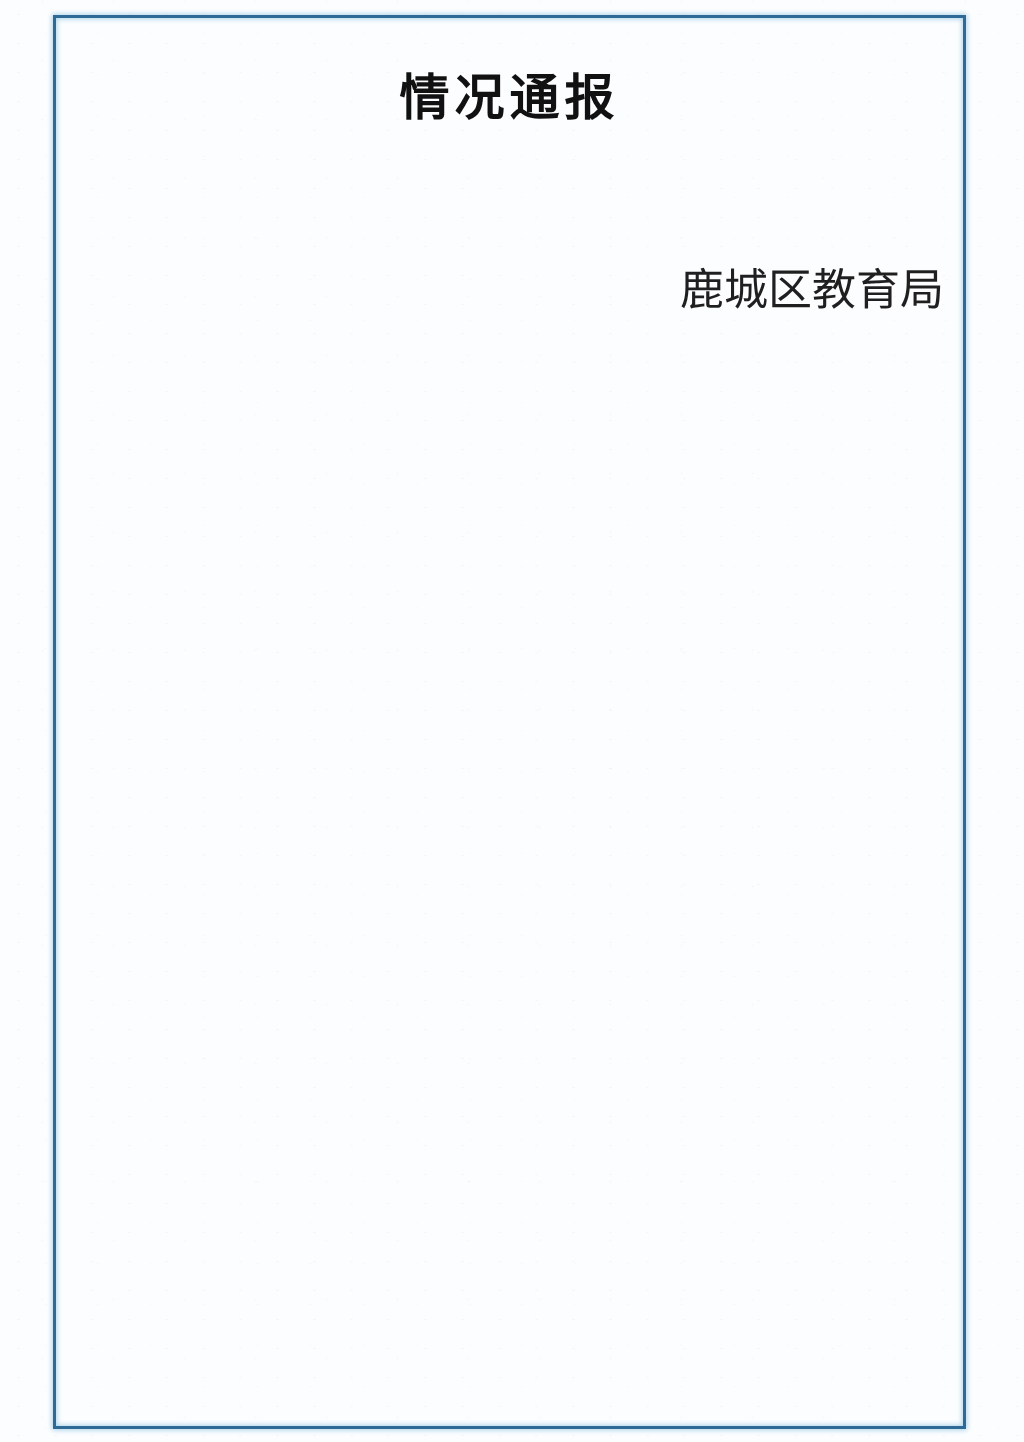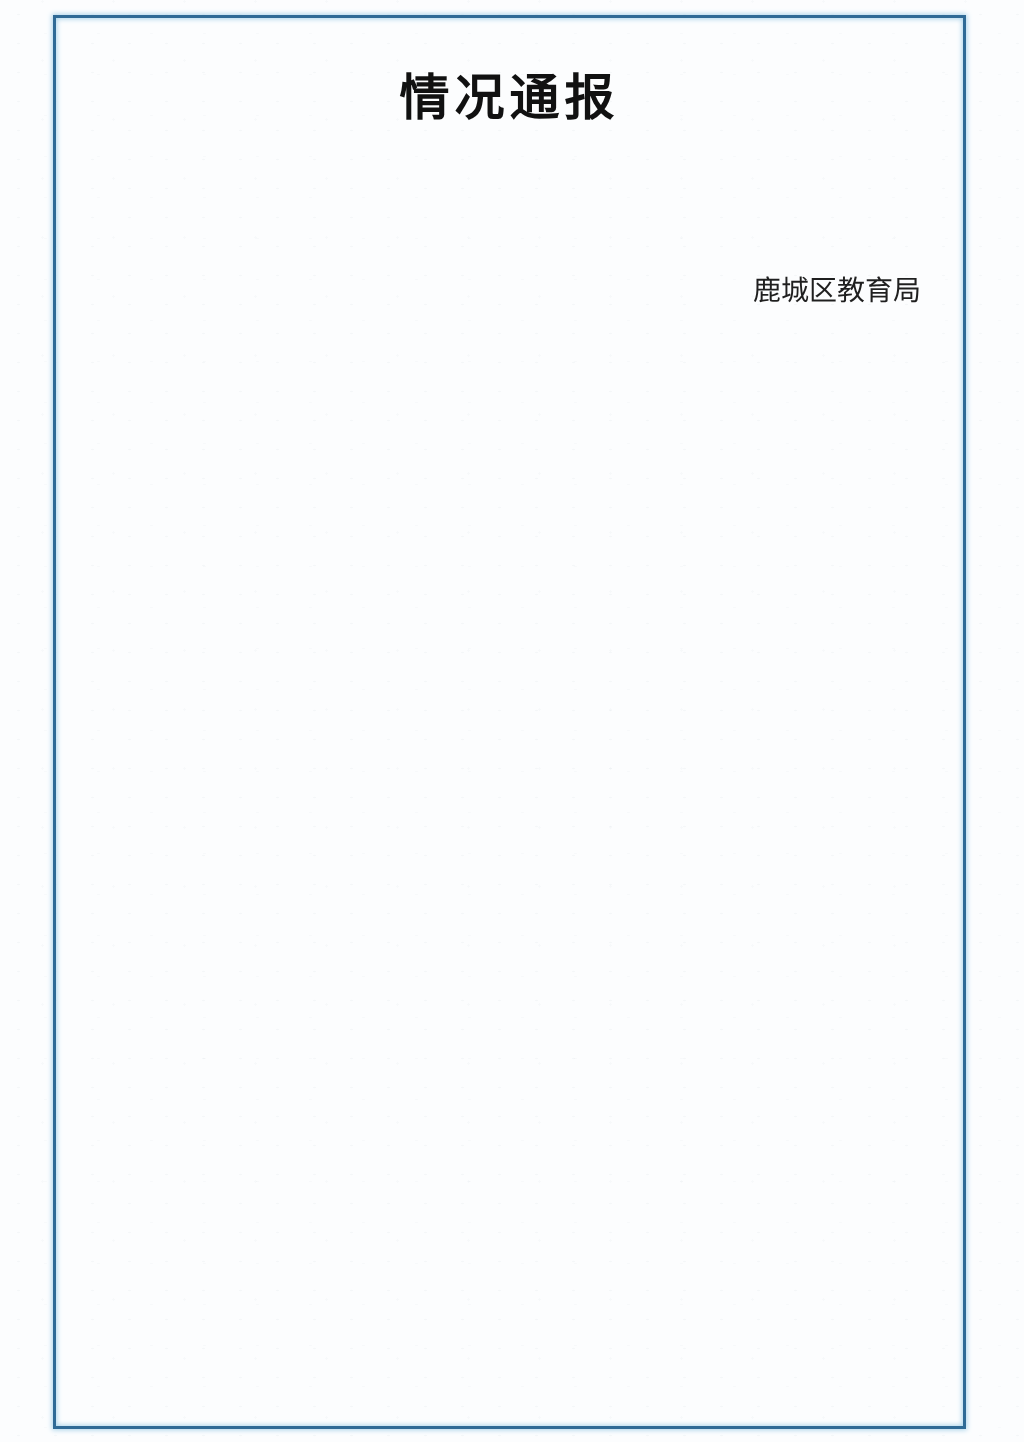--- a/index.html
+++ b/index.html
@@ -59,23 +59,23 @@
     margin: 0;
     text-indent: 2em;
     font-size: 40px;
     line-height: 69px;
     text-align: justify;
     text-justify: inter-ideograph;
     color: var(--text);
   }
   .signature {
     margin: 133px 0 0 0;
-    padding-right: 42px;
+    padding-right: 19px;
     text-align: right;
-    font-size: 28px;
+    font-size: 44px;
     line-height: 70px;
     color: var(--text);
   }
   .signature .issue-date {
     margin-right: 14px;
   }
 </style>
 </head>
 <body>
 

